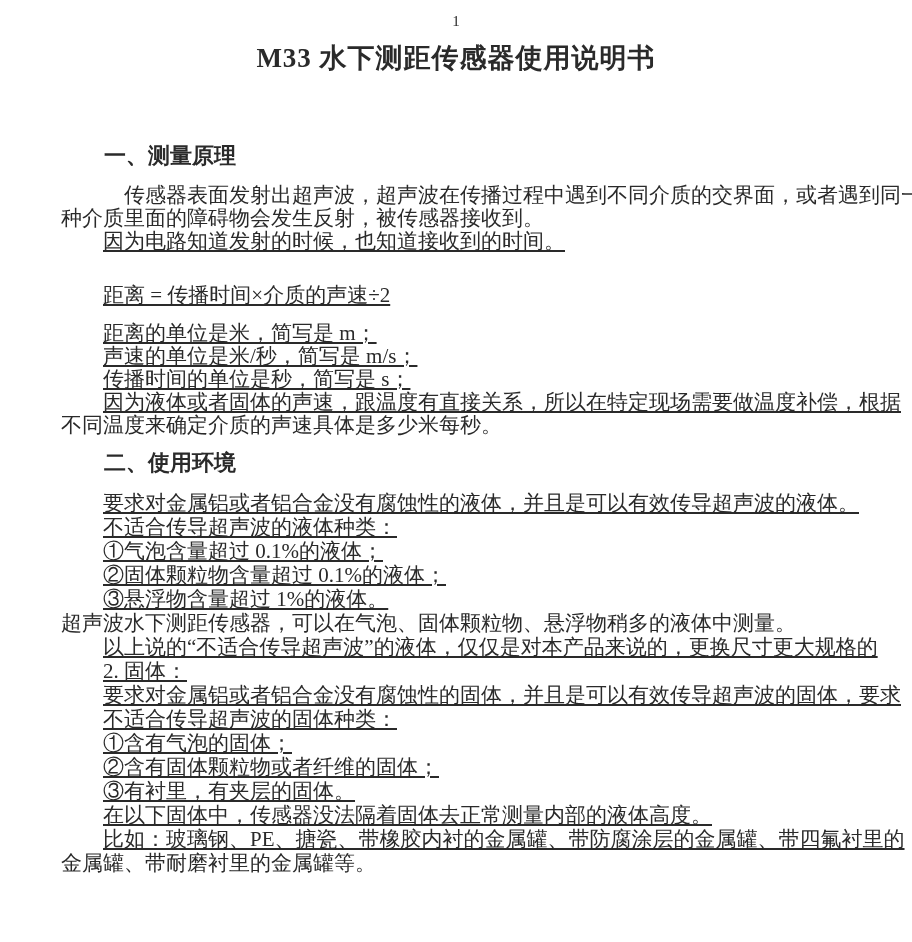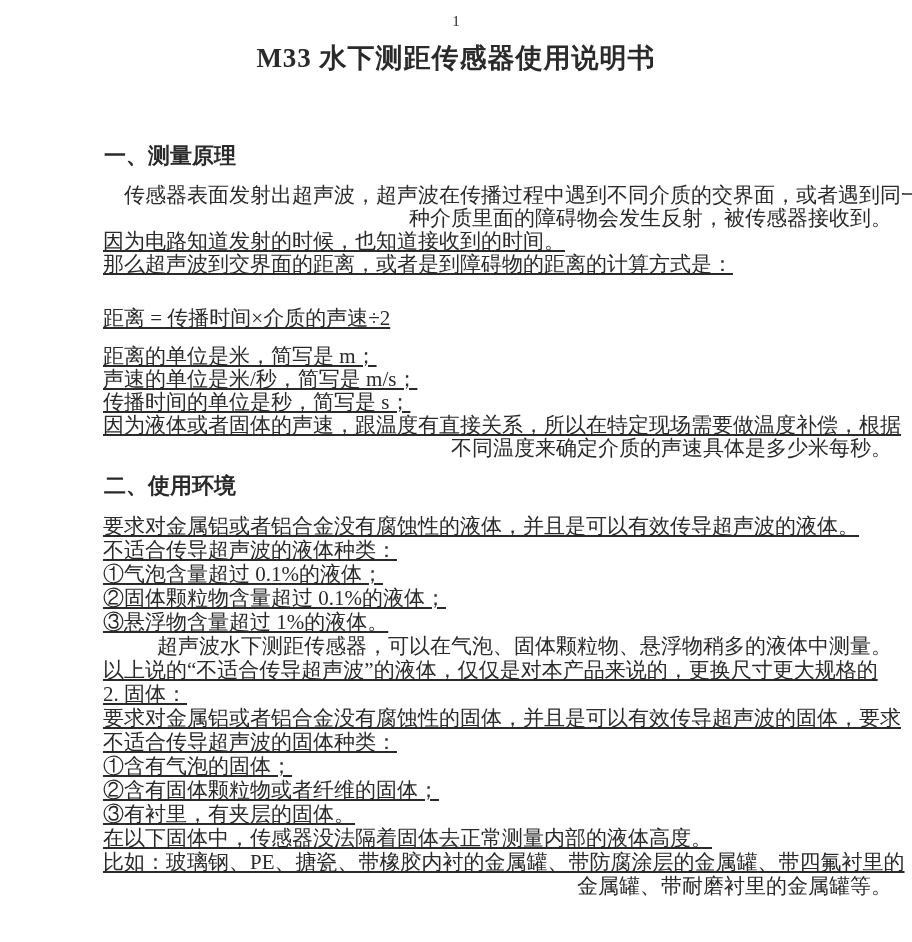--- a/index.html
+++ b/index.html
@@ -47,39 +47,38 @@
   .sec-h2 { margin-top: 14px; }
   .ln {
     font-size: 21px;
     line-height: 23px;
     white-space: nowrap;
   }
   .s2 { line-height: 24px; }
   .first-after-h1 { margin-top: 6px; }
   .first-after-h2 { margin-top: 10px; }
   .formula { margin-top: 31px; margin-bottom: 15px; }
-  .ind0 { padding-left: 0; text-align: right; }
+  .ind0 { padding-left: 0; }
   .ind2 { padding-left: 42px; text-decoration: underline; }
   .ind3 { padding-left: 63px; }
 </style>
 </head>
 <body>
 
 <div class="page">
 
   <div class="page-num">1</div>
 
   <div class="doc-title">M33 水下测距传感器使用说明书</div>
 
   <div class="sec-h sec-h1">一、测量原理</div>
 
   <div class="ln ind3 first-after-h1">传感器表面发射出超声波，超声波在传播过程中遇到不同介质的交界面，或者遇到同一</div>
   <div class="ln ind0">种介质里面的障碍物会发生反射，被传感器接收到。</div>
   <div class="ln ind2">因为电路知道发射的时候，也知道接收到的时间。</div>
-  <div class="ln ind2">那么超声波到交界面的距离，或者是到障碍物的距离的计算方式是：</div>
   <div class="ln ind2 formula">距离 = 传播时间×介质的声速÷2</div>
   <div class="ln ind2">距离的单位是米，简写是 m；</div>
   <div class="ln ind2">声速的单位是米/秒，简写是 m/s；</div>
   <div class="ln ind2">传播时间的单位是秒，简写是 s；</div>
   <div class="ln ind2">因为液体或者固体的声速，跟温度有直接关系，所以在特定现场需要做温度补偿，根据</div>
   <div class="ln ind0">不同温度来确定介质的声速具体是多少米每秒。</div>
 
   <div class="sec-h sec-h2">二、使用环境</div>
 
   <div class="ln s2 ind2">要求对金属铝或者铝合金没有腐蚀性的液体，并且是可以有效传导超声波的液体。</div>

